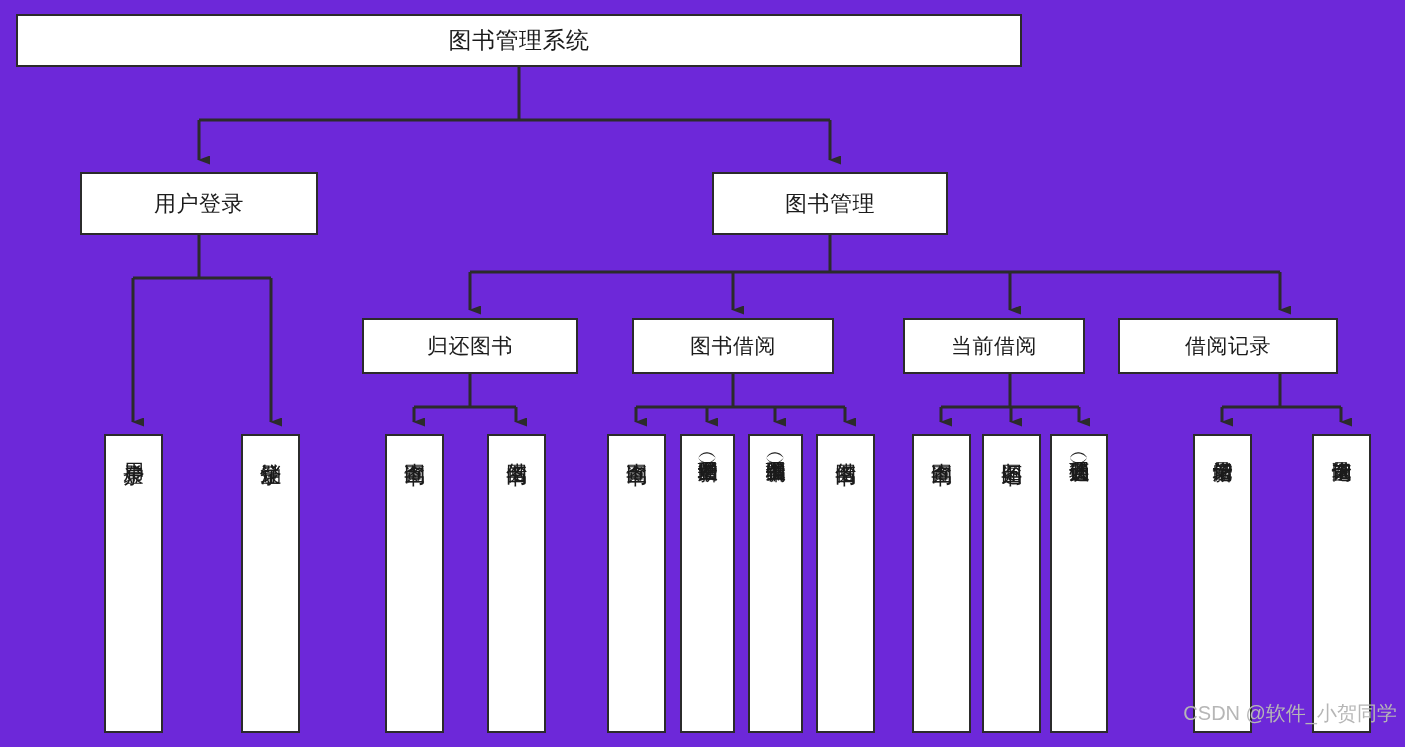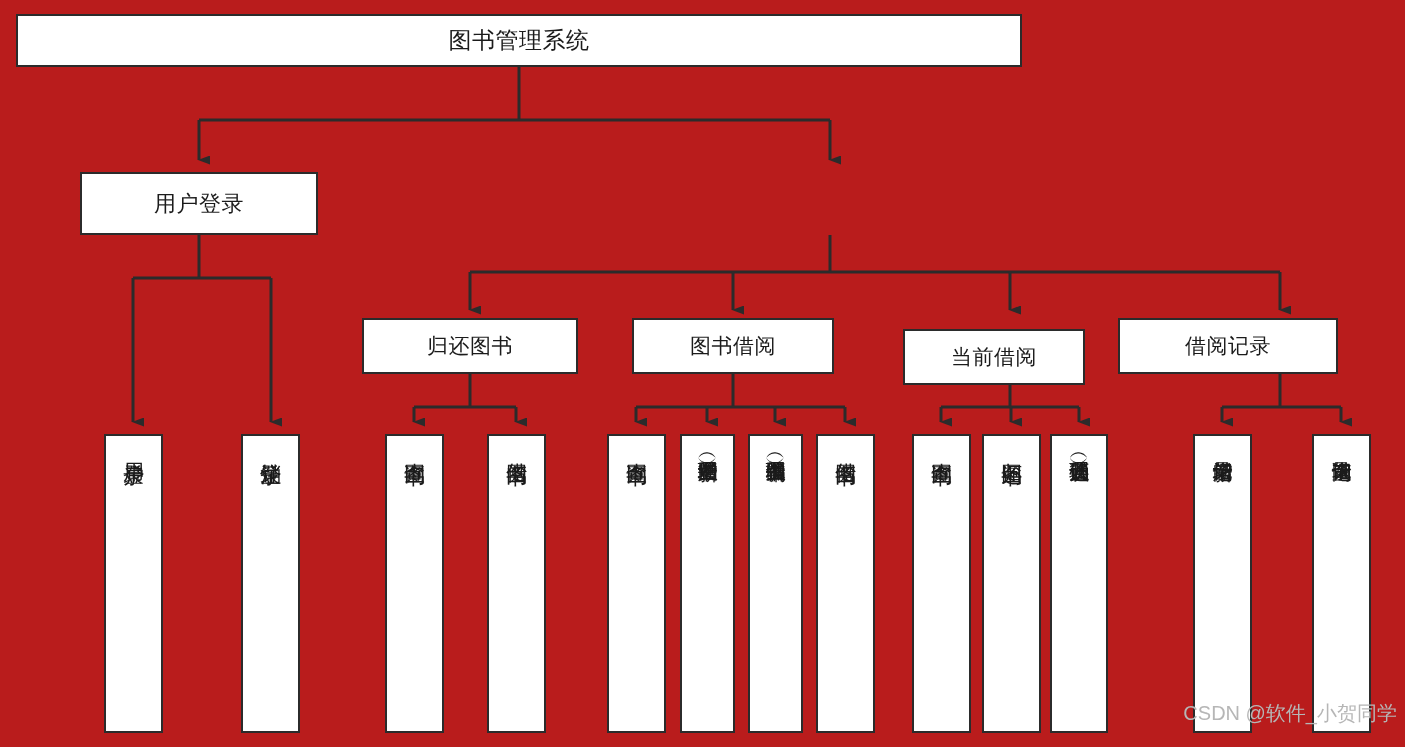--- a/index.html
+++ b/index.html
@@ -7,21 +7,21 @@
     padding: 0;
     background: #ffffff;
   }
   body {
     font-family: "Liberation Sans", "DejaVu Sans", sans-serif;
   }
   #diagram-root {
     position: relative;
     width: 1405px;
     height: 747px;
-    background: #b91c1c;
+    background: #6d28d9;
     overflow: hidden;
   }
   svg.diagram-svg {
     position: absolute;
     left: 0;
     top: 0;
     width: 1405px;
     height: 747px;
   }
   .node-box {
@@ -123,28 +123,31 @@
     </g>
   </svg>
 
   <div class="node-box root" style="left:16px; top:14px; width:1006px; height:53px;">
     <span class="node-label-h">图书管理系统</span>
   </div>
 
   <div class="node-box level2" style="left:80px; top:172px; width:238px; height:63px;">
     <span class="node-label-h">用户登录</span>
   </div>
+  <div class="node-box level2" style="left:712px; top:172px; width:236px; height:63px;">
+    <span class="node-label-h">图书管理</span>
+  </div>
 
   <div class="node-box level3" style="left:362px; top:318px; width:216px; height:56px;">
     <span class="node-label-h">归还图书</span>
   </div>
   <div class="node-box level3" style="left:632px; top:318px; width:202px; height:56px;">
     <span class="node-label-h">图书借阅</span>
   </div>
-  <div class="node-box level3" style="left:903px; top:318px; width:182px; height:56px;margin-top:11px;">
+  <div class="node-box level3" style="left:903px; top:318px; width:182px; height:56px;">
     <span class="node-label-h">当前借阅</span>
   </div>
   <div class="node-box level3" style="left:1118px; top:318px; width:220px; height:56px;">
     <span class="node-label-h">借阅记录</span>
   </div>
 
   <div class="node-box leaf" style="left:104px; top:434px; width:59px; height:299px;">
     <span class="node-label-v">用户登录</span>
   </div>
   <div class="node-box leaf" style="left:241px; top:434px; width:59px; height:299px;">

